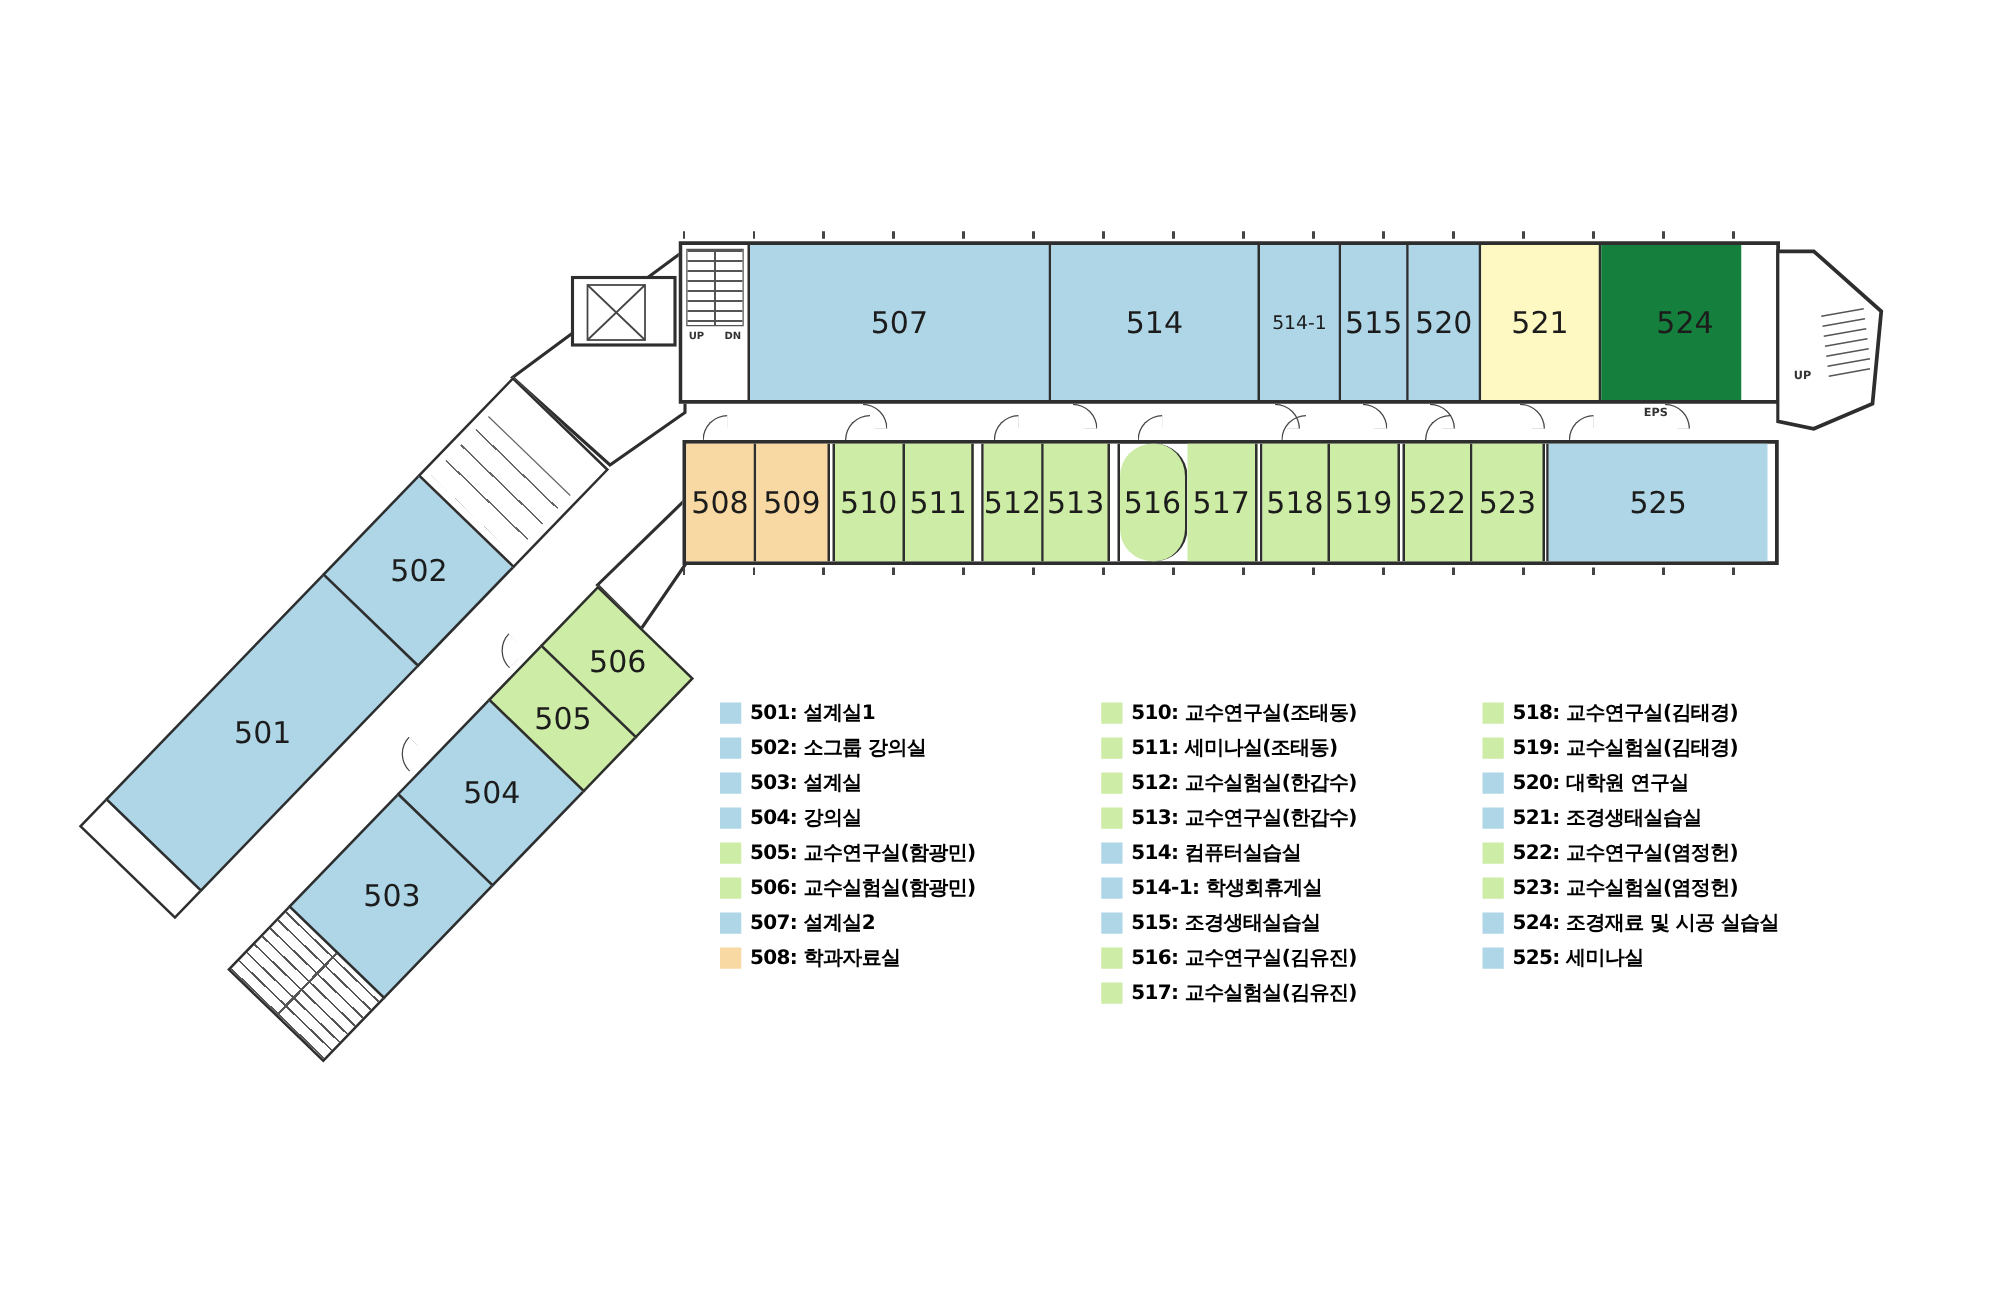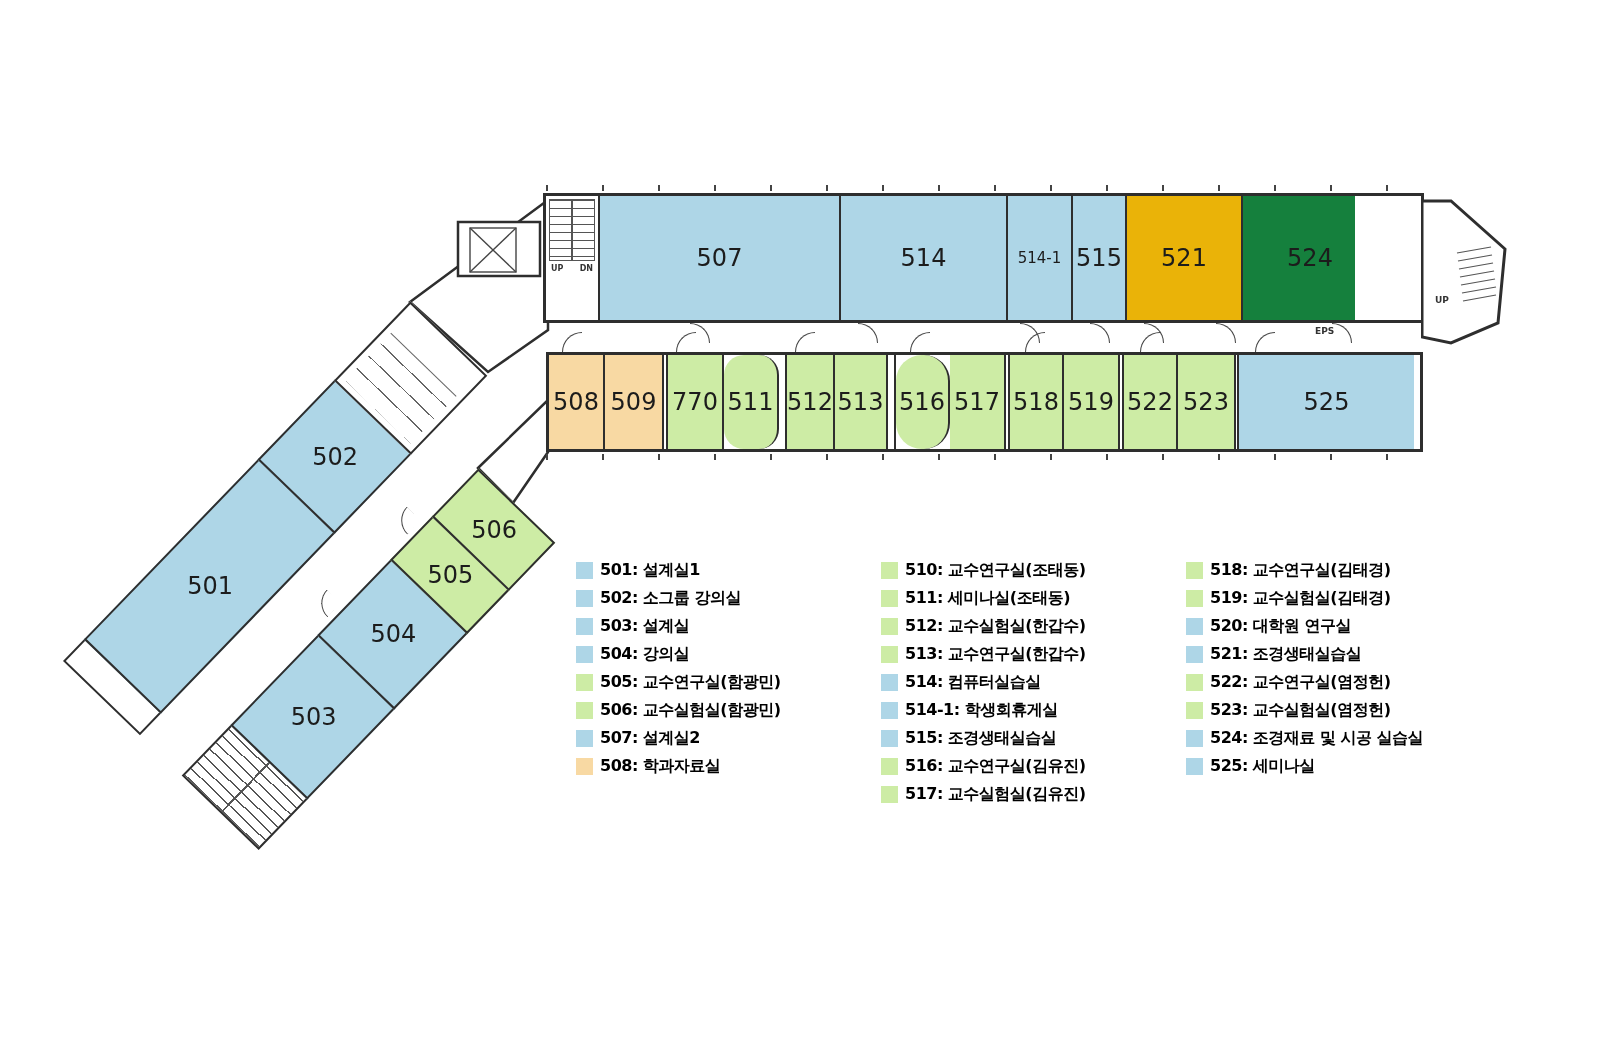--- a/index.html
+++ b/index.html
@@ -122,40 +122,43 @@
     </div>
     <div class="cell" style="width: 167px; background: rgb(174, 214, 231);">
       <span class="rnum">514</span>
     </div>
     <div class="cell" style="width: 65px; background: rgb(174, 214, 231);">
       <span class="rnum rnum-sm">514-1</span>
     </div>
     <div class="cell" style="width: 54px; background: rgb(174, 214, 231);">
       <span class="rnum">515</span>
     </div>
-    <div class="cell" style="width: 116px; background: #eab308;">
+    <div class="cell" style="width: 58px; background: rgb(174, 214, 231);">
+      <span class="rnum">520</span>
+    </div>
+    <div class="cell" style="width: 96px; background: #fef9c3;">
       <span class="rnum">521</span>
     </div>
     <div class="cell" style="width: 112px; background: #15803d; padding-left: 22px;">
       <span class="rnum">524</span>
     </div>
   </div>
 
   <div class="band band-bottom">
     <div class="cell" style="width: 56px; background: rgb(248, 217, 163);">
       <span class="rnum">508</span>
     </div>
     <div class="cell" style="width: 59px; background: rgb(248, 217, 163);">
       <span class="rnum">509</span>
     </div>
     <div class="sep" style="width:4px;"></div>
     <div class="cell" style="width: 56px; background: rgb(205, 236, 165);">
-      <span class="rnum">770</span>
-    </div>
-    <div class="cell" style="width: 55px; background: rgb(205, 236, 165); border-radius: 20px;">
+      <span class="rnum">510</span>
+    </div>
+    <div class="cell" style="width: 55px; background: rgb(205, 236, 165);">
       <span class="rnum">511</span>
     </div>
     <div class="sep" style="width:8px;"></div>
     <div class="cell" style="width: 48px; background: rgb(205, 236, 165);">
       <span class="rnum">512</span>
     </div>
     <div class="cell" style="width: 53px; background: rgb(205, 236, 165);">
       <span class="rnum">513</span>
     </div>
     <div class="sep" style="width:8px;"></div>

